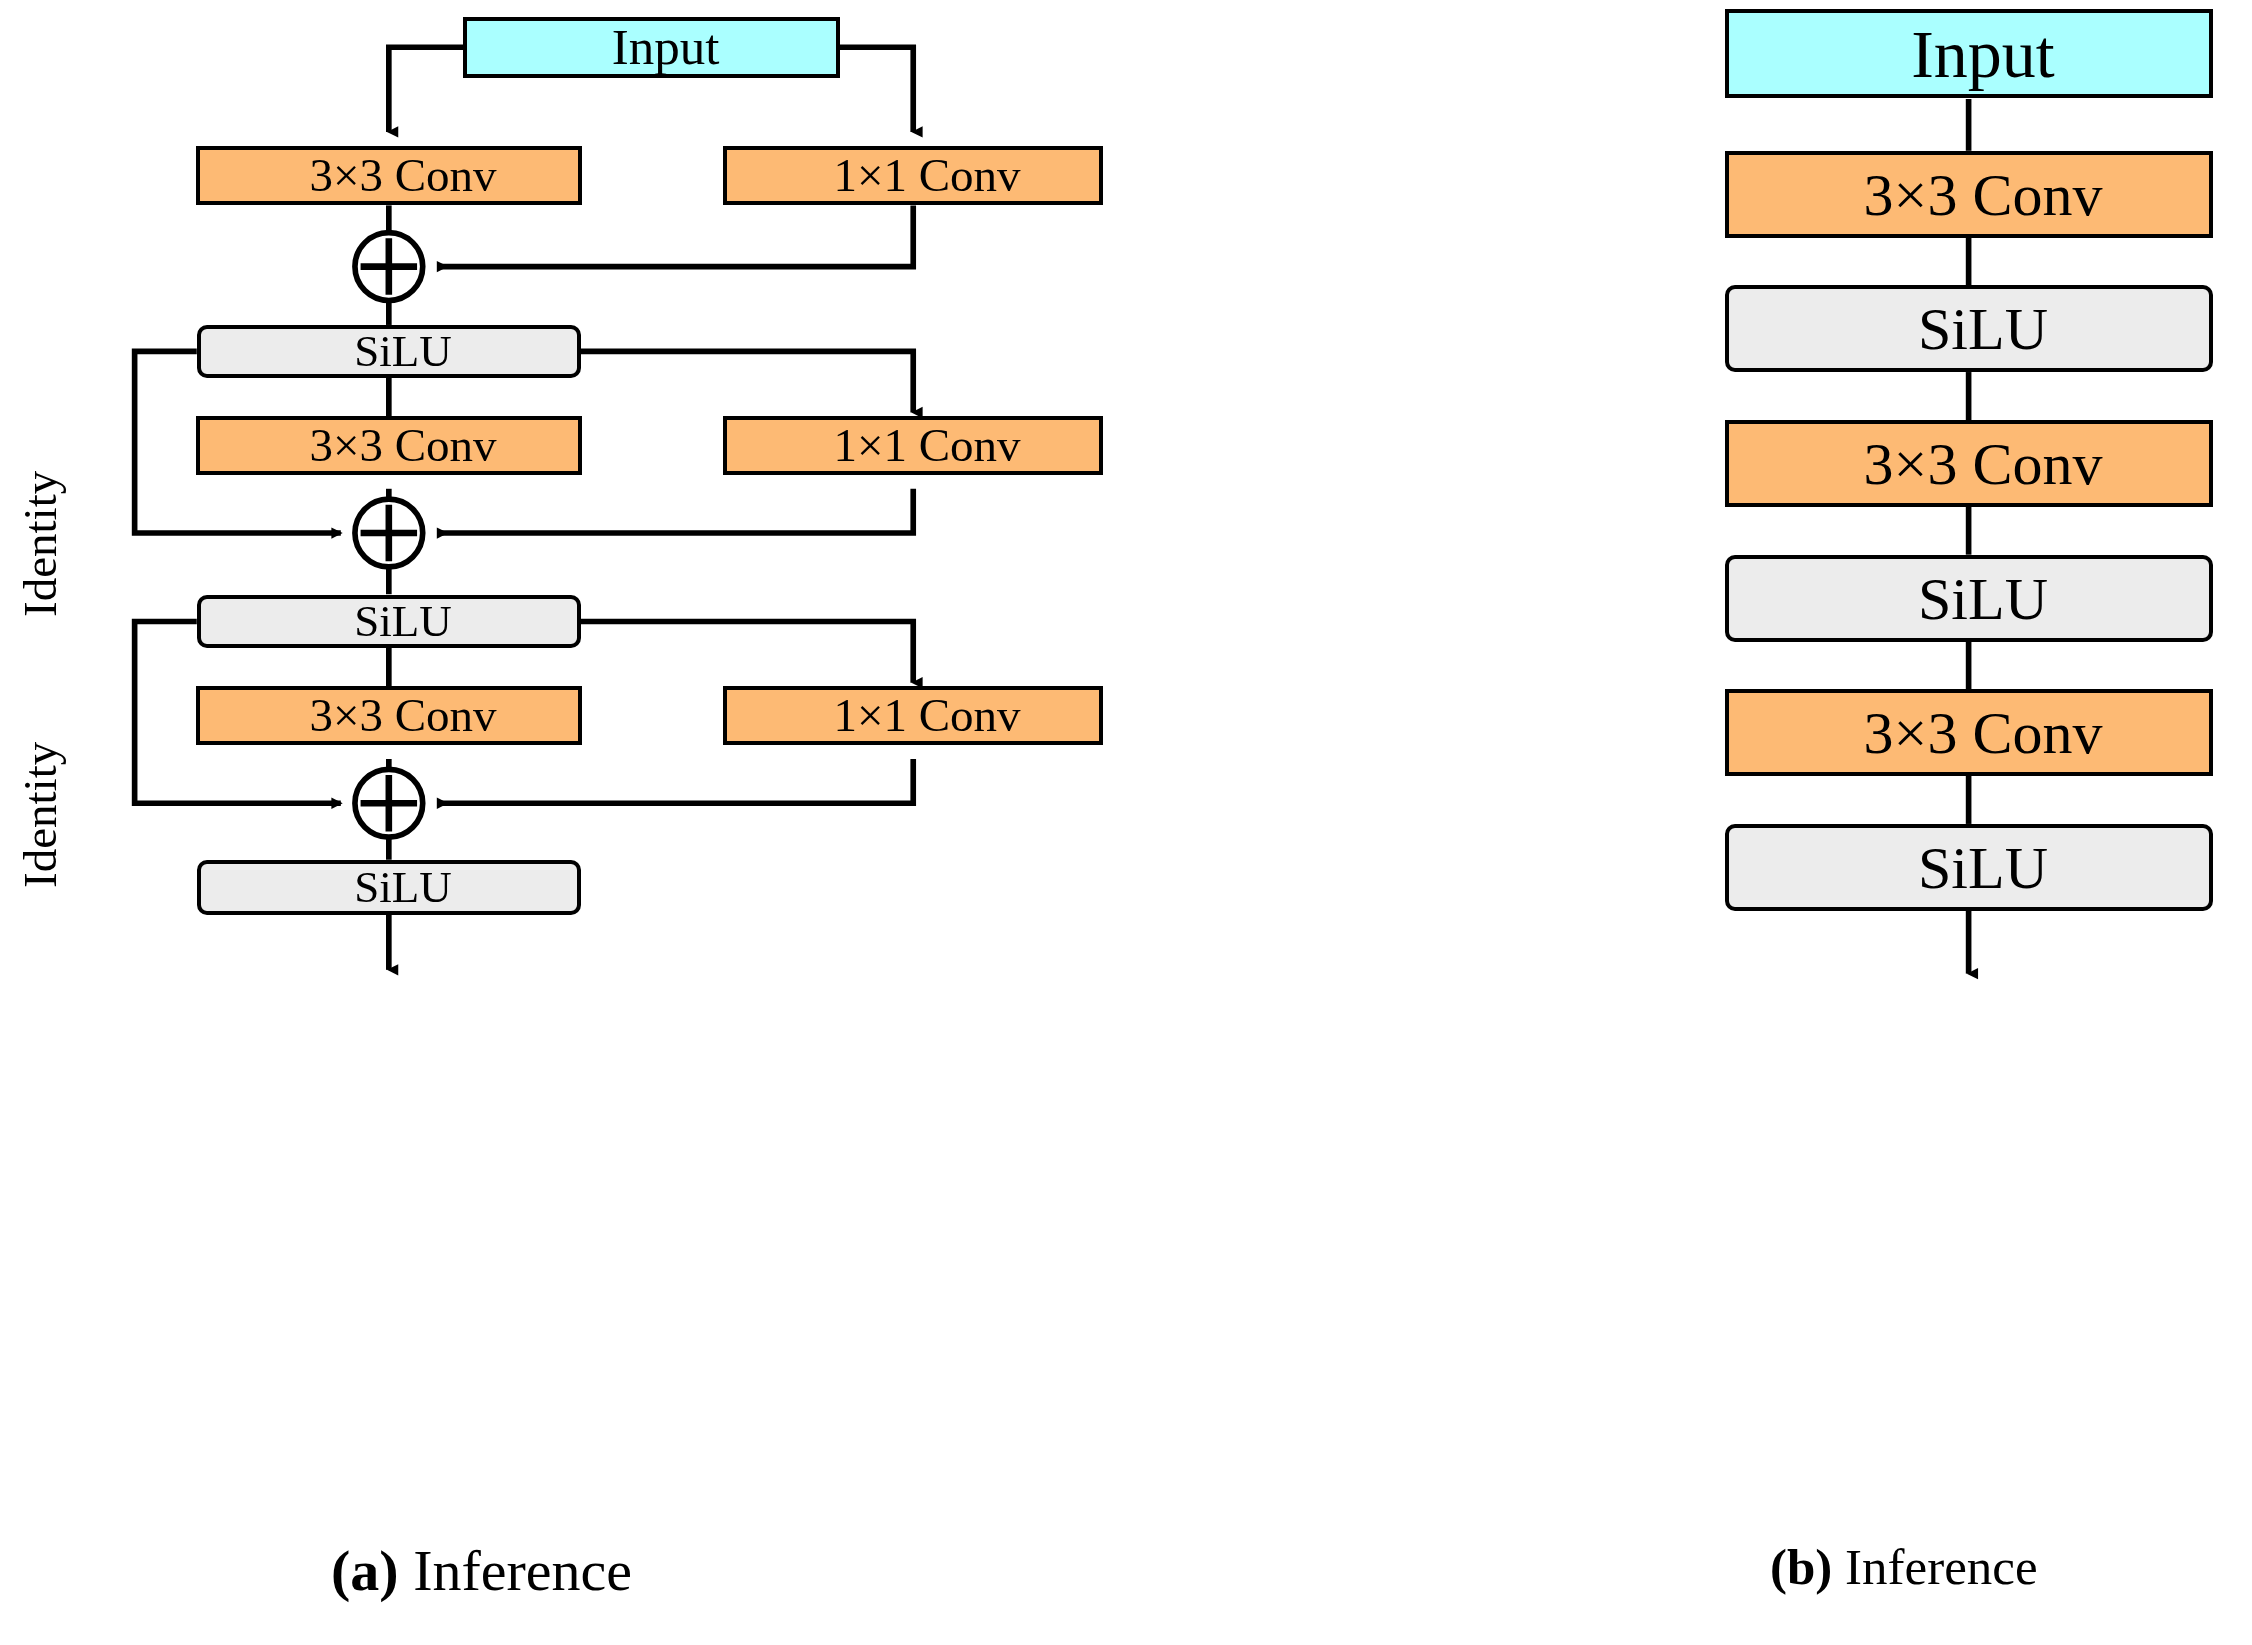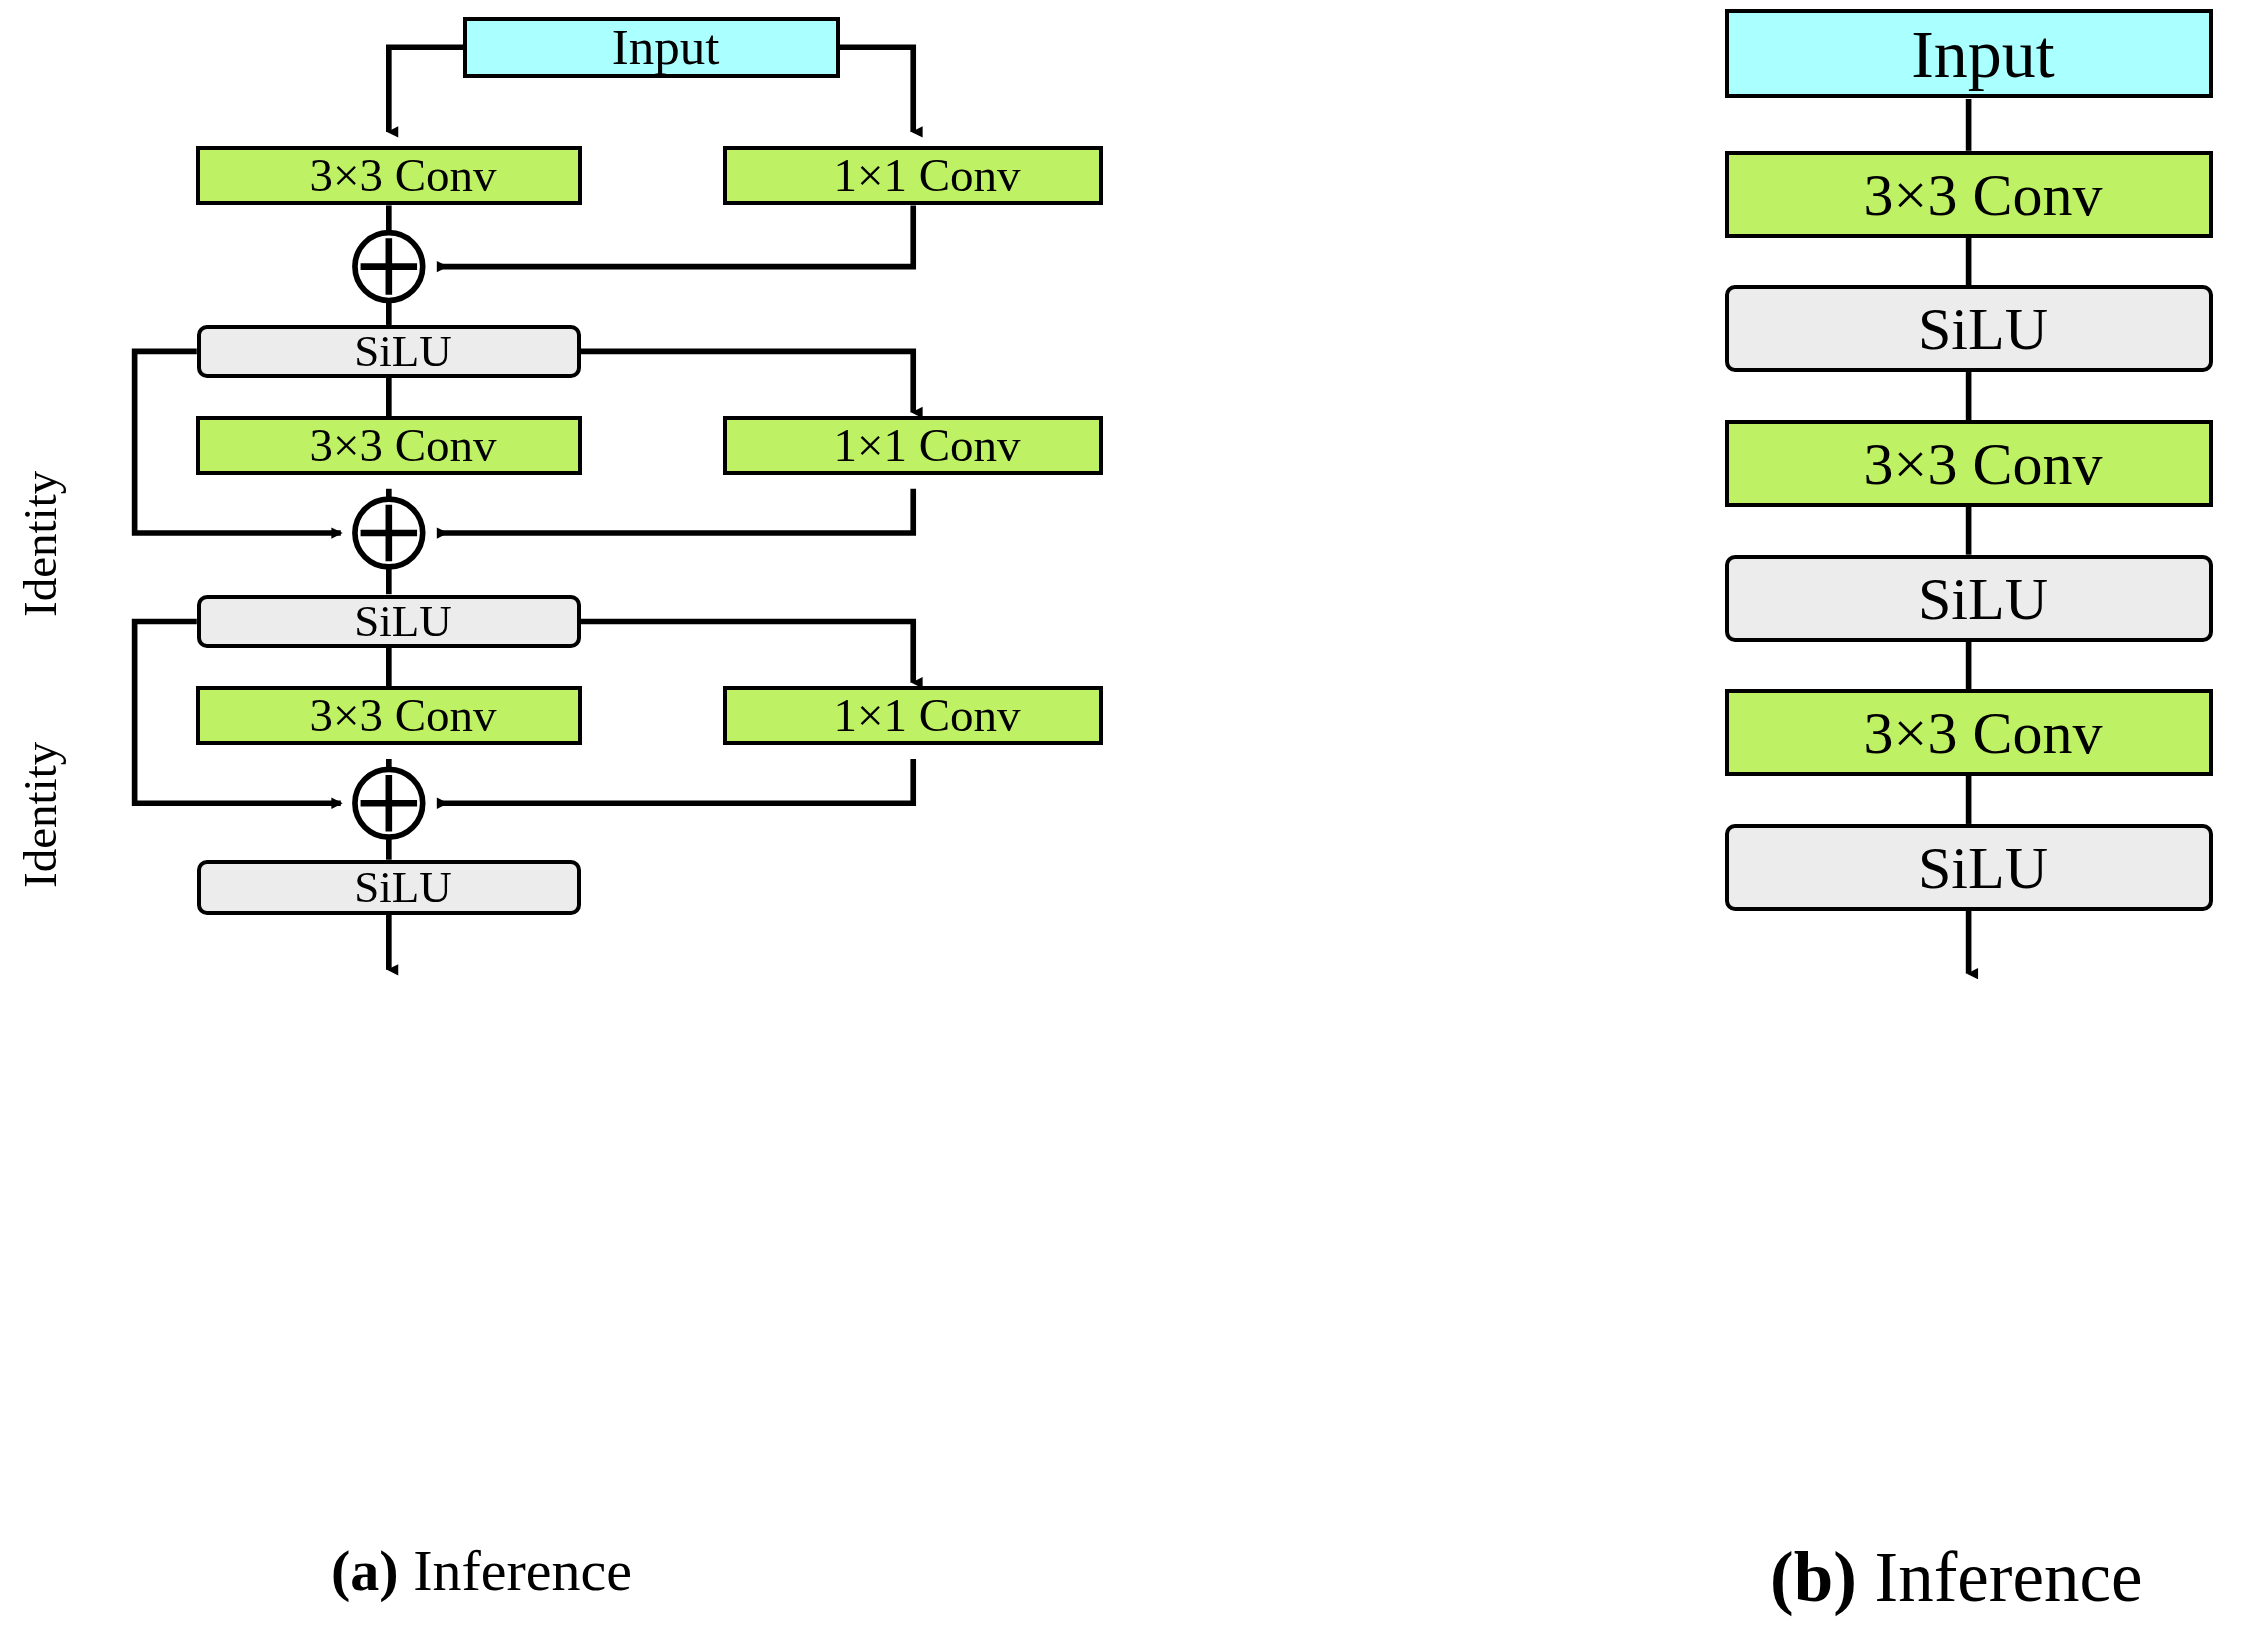--- a/index.html
+++ b/index.html
@@ -34,21 +34,21 @@
     border: 4.7px solid #000000;
     display: flex;
     align-items: center;
     justify-content: center;
     text-align: center;
     line-height: 1;
     white-space: nowrap;
     padding-left: 28px;
   }
   .node.cyan   { background: #aaffff; }
-  .node.blue   { background: #bef264; }
+  .node.blue   { background: #fdba74; }
   .node.gray   { background: #ececec; border-radius: 10px; }
 
   .caption {
     position: absolute;
     white-space: nowrap;
     line-height: 1;
   }
   .caption .tagbold { font-weight: bold; }
 
   .idlabel {
@@ -208,18 +208,18 @@
   </div>
 
   <div class="node gray" style="left:1725px; top:824px; width:488px; height:87px; font-size:60px;">
     <span>SiLU</span>
   </div>
 
   <div class="caption" style="left:331px; top:1542px; font-size:58px;">
     <span class="tagbold">(a)</span><span> Inference</span>
   </div>
 
-  <div class="caption" style="left:1770px; top:1542px; font-size:71px;text-align:center;">
+  <div class="caption" style="left:1770px; top:1542px; font-size:51px;text-align:center;">
     <span class="tagbold">(b)</span><span> Inference</span>
   </div>
 
 </div>
 
 
 </body></html>

